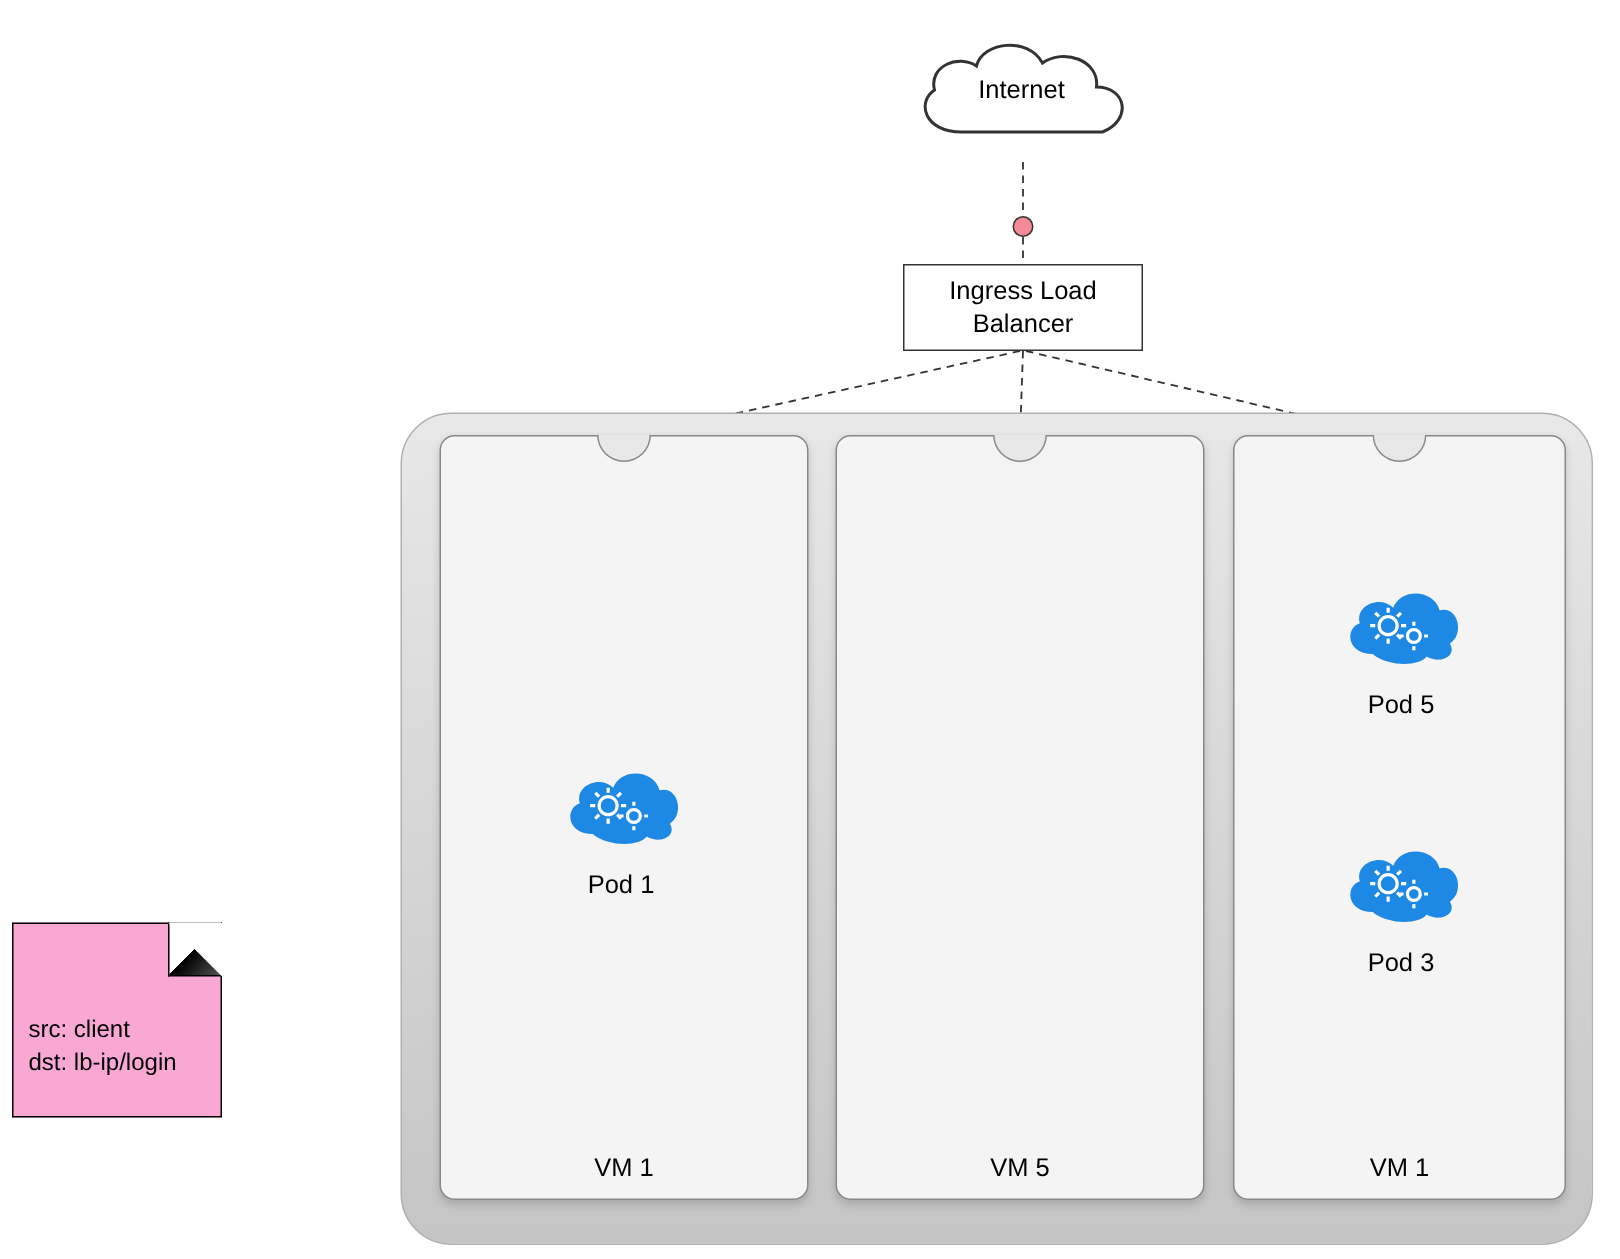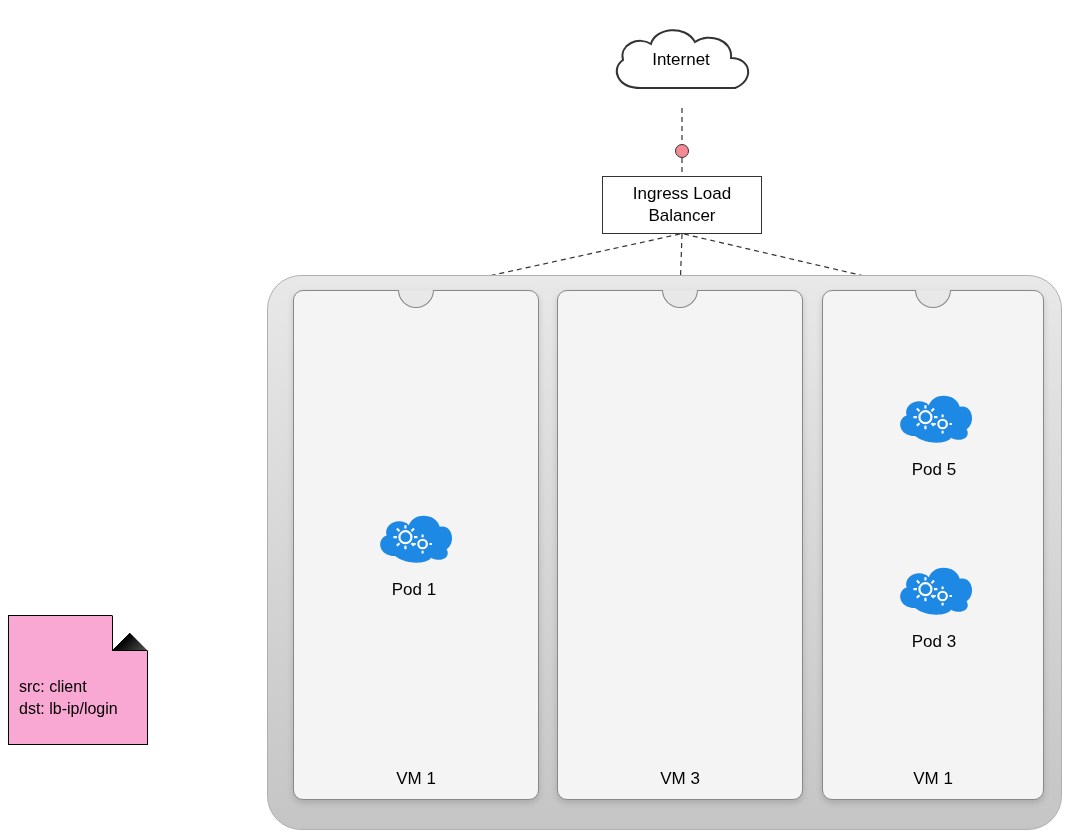--- a/index.html
+++ b/index.html
@@ -192,21 +192,21 @@
 
   <div class="vpc-container"></div>
 
   <div class="vm-box vm1">
     <div class="notch"></div>
     <div class="vm-label">VM 1</div>
   </div>
 
   <div class="vm-box vm2">
     <div class="notch"></div>
-    <div class="vm-label">VM 3</div>
+    <div class="vm-label">VM 5</div>
   </div>
 
   <div class="vm-box vm3">
     <div class="notch"></div>
     <div class="vm-label">VM 1</div>
   </div>
 
   <svg class="pod-icon" style="left:369px; top:508px;" viewBox="0 0 100 70">
     <path d="M28,56 C8,56 6,36 18,32 C14,18 34,10 44,20 C50,4 76,6 80,22 C94,18 100,40 88,48 C94,58 80,64 70,58 C64,66 40,66 28,56 Z" fill="#1e88e5"></path>
     <g fill="none" stroke="#fff" stroke-width="2.5">

